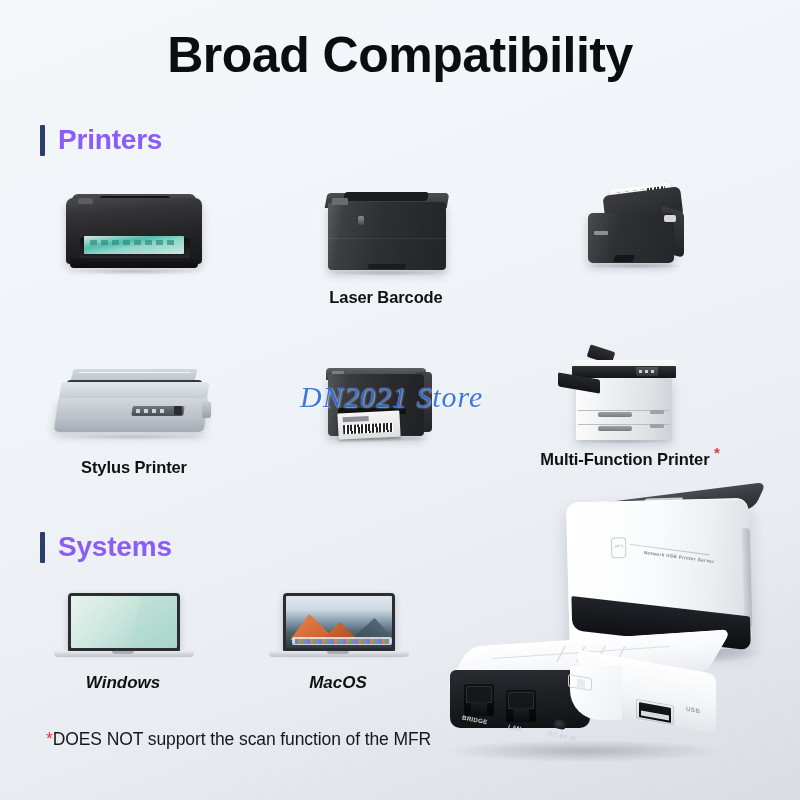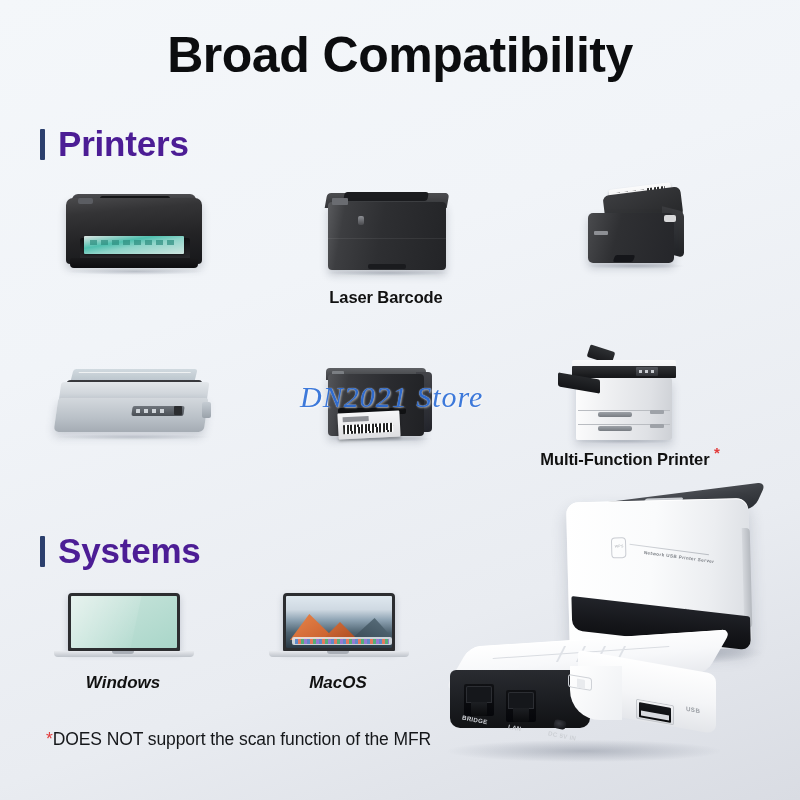--- a/index.html
+++ b/index.html
@@ -17,21 +17,21 @@
   .page-title{
     position:absolute; top:26px; left:0; width:800px;
     text-align:center;
     font-size:50px; font-weight:bold; letter-spacing:-0.5px;
     color:#0c0d0f;
   }
 
   
   .section-head{ position:absolute; display:flex; align-items:center; gap:13px; }
   .section-head .bar{ width:5px; height:31px; background:#2b3f6d; border-radius:1px; }
-  .section-head .txt{ font-size:35px; font-weight:bold; color:#4c1d95; letter-spacing:-0.2px; }
+  .section-head .txt{ font-size:28px; font-weight:bold; color:#8b5cf6; letter-spacing:-0.2px; }
   #sec-printers{ top:124px; left:40px; }
   #sec-systems { top:531px; left:40px; }
 
   
   .cell{ position:absolute; width:240px; text-align:center; }
   .cell .art{ position:relative; height:108px; }
   .cell .cap{
     font-size:16.5px; font-weight:bold; color:#111; letter-spacing:-0.1px;
     white-space:nowrap;
   }
@@ -381,20 +381,23 @@
   <div class="art">
     <div class="st-shadow"></div>
       <div class="st-guide"></div>
       <div class="st-roller"></div>
     <div class="st-top"></div>
       <div class="st-base"></div>
       <div class="st-panel"></div>
     <div class="st-led"></div>
       <div class="st-knob"></div>
   </div>
+  <div class="cap">
+    <span>Stylus Printer</span>
+  </div>
 </div>
 
 <div class="cell" id="c-barcode">
   <div class="art">
     <div class="bc-shadow"></div>
       <div class="bc-lid"></div>
       <div class="bc-hinge"></div>
     <div class="bc-side"></div>
       <div class="bc-body"></div>
       <div class="bc-slot"></div>

